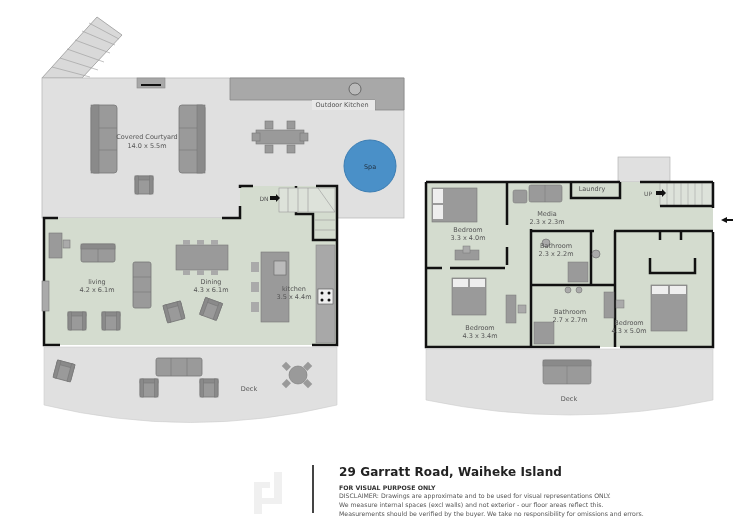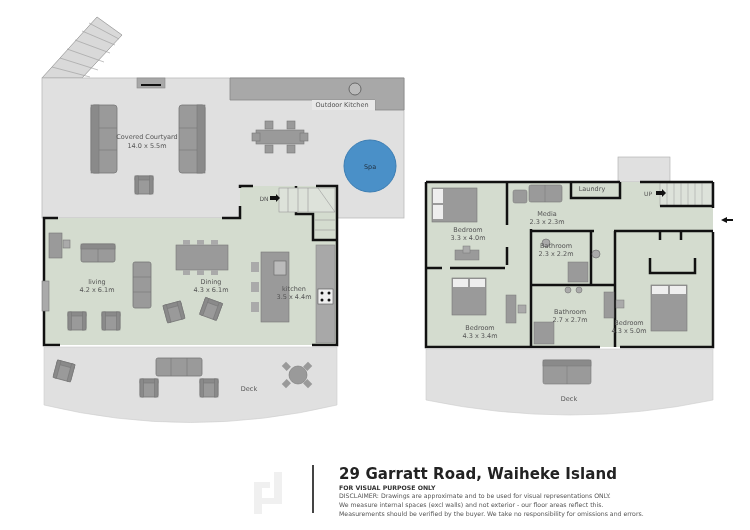--- a/index.html
+++ b/index.html
@@ -1,21 +1,21 @@
 <!DOCTYPE html>
 <html><head>
 <meta charset="utf-8">
 <style>
   html, body { margin:0; padding:0; background:#ffffff; }
   body { width:750px; height:530px; position:relative; overflow:hidden; font-family:"Liberation Sans", sans-serif; }
   #plan { position:absolute; left:0; top:0; width:750px; height:460px; }
   .lbl { font-family:"DejaVu Sans", sans-serif; font-size:6.5px; fill:#555; text-anchor:middle; }
   .logo { position:absolute; left:252px; top:470px; width:40px; height:50px; }
   .divider { position:absolute; left:312px; top:465px; width:2px; height:48px; background:#444; }
-  .title { position:absolute; left:339px; top:465px; font-family:"DejaVu Sans", sans-serif; font-weight:bold; font-size:15px; color:#222; letter-spacing:0.1px; }
+  .title { position:absolute; left:339px; top:465px; font-family:"DejaVu Sans", sans-serif; font-weight:bold; font-size:12px; color:#222; letter-spacing:0.1px; }
   .sub { position:absolute; left:339px; top:484px; font-family:"DejaVu Sans", sans-serif; font-weight:bold; font-size:6.2px; color:#333; }
   .disc { position:absolute; left:339px; font-family:"DejaVu Sans", sans-serif; font-size:6.2px; color:#555; white-space:nowrap; }
 </style>
 </head>
 <body>
 
 <svg id="plan" viewBox="0 0 750 460">
   <defs>
     <g id="armchair">
       <rect x="0" y="0" width="18" height="18" rx="2" fill="#9a9a9a" stroke="#777" stroke-width="0.8"></rect>

